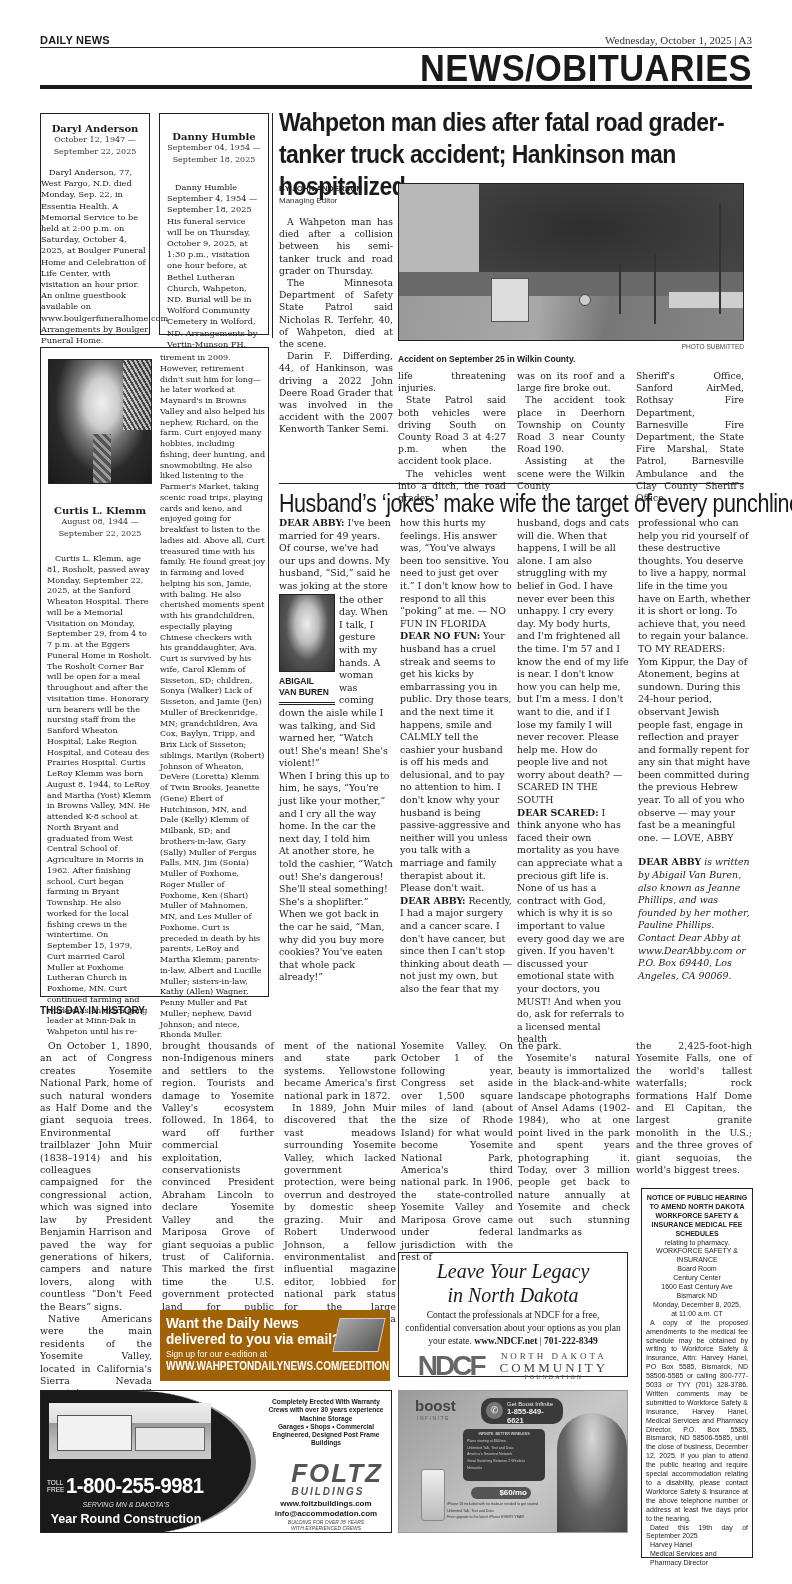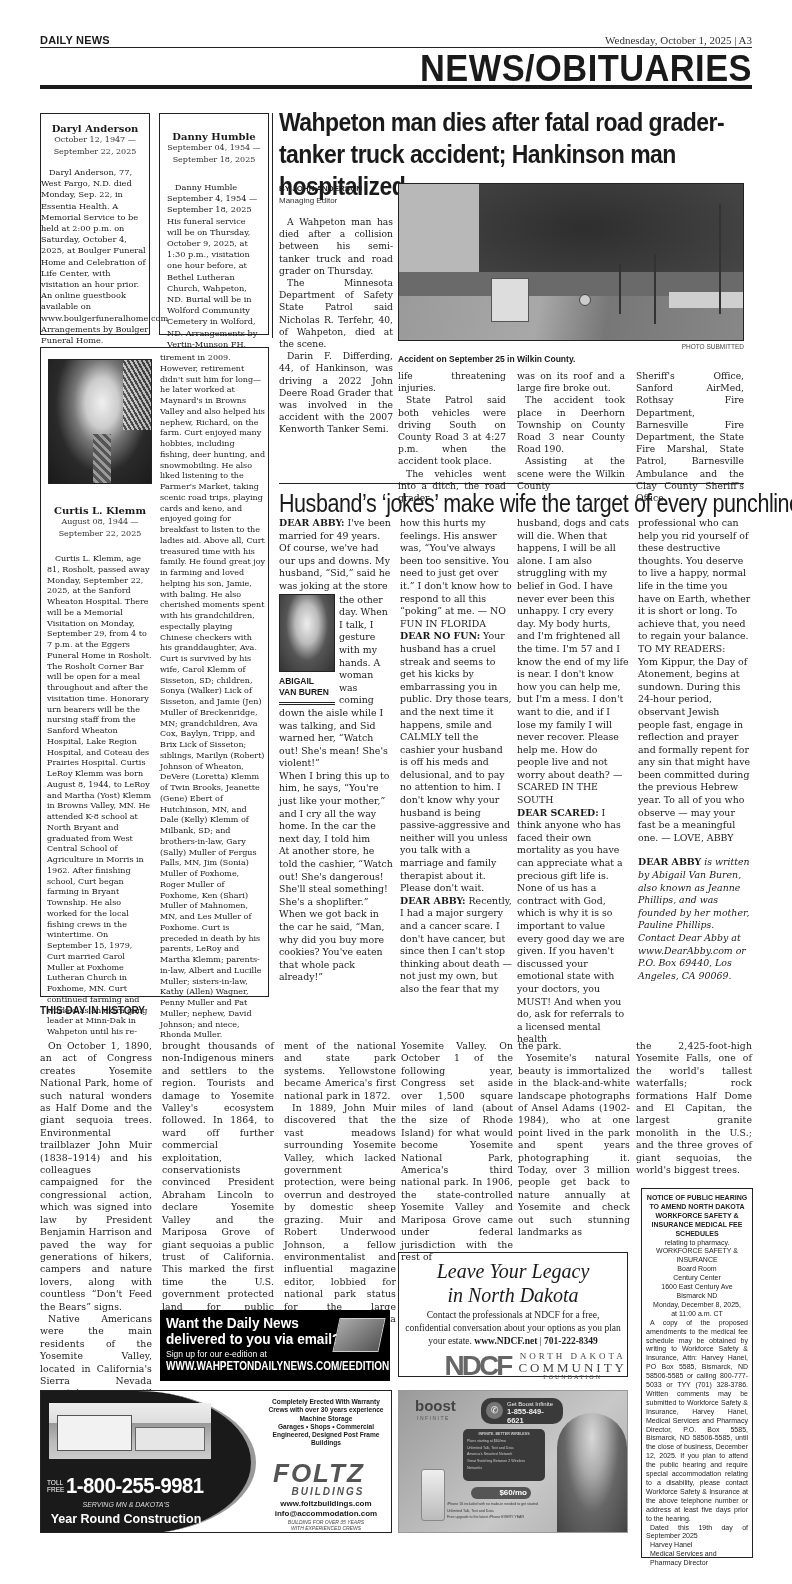--- a/index.html
+++ b/index.html
@@ -36,21 +36,21 @@
   .abby-col b { font-weight: bold; }
   .abby-portrait { background: radial-gradient(ellipse at 50% 38%, #eee 0%, #bbb 30%, #555 55%, #333 100%); border: 1px solid #222; }
   .abby-label { font-family: "Liberation Sans", sans-serif; font-weight: bold; font-size: 8.5px; line-height: 11px; }
 
   
   .hist-head { font-family: "Liberation Sans", sans-serif; font-weight: bold; font-size: 10px; }
   .hist-col { font-size: 9.3px; line-height: 12.4px; text-align: justify; letter-spacing: 0.1px; }
   .hist-col p { text-indent: 8px; }
 
   
-  .ad-email { background: #000000; color: #fff; }
+  .ad-email { background: #a16207; color: #fff; }
   .ad-email .l1 { font-family: "Liberation Sans", sans-serif; font-weight: bold; font-size: 15.5px; line-height: 16px; transform: scaleX(0.88); transform-origin: left top; white-space: nowrap; }
   .ad-email .l3 { font-family: "Liberation Sans", sans-serif; font-size: 9.5px; transform: scaleX(0.9); transform-origin: left top; white-space: nowrap; }
   .ad-email .l4 { font-family: "Liberation Sans", sans-serif; font-weight: bold; font-size: 12.5px; transform: scaleX(0.8); transform-origin: left top; white-space: nowrap; }
 
   .ad-ndcf { border: 1px solid #222; text-align: center; }
   .ad-ndcf .tag { font-family: "Liberation Serif", serif; font-style: italic; font-size: 20px; line-height: 24px; }
   .ad-ndcf .body { font-family: "Liberation Serif", serif; font-size: 9.5px; line-height: 13px; }
   .ad-ndcf .body b { font-weight: bold; }
 
   .notice { border: 1px solid #222; font-family: "Liberation Sans", sans-serif; font-size: 7px; line-height: 8.9px; color: #222; }
@@ -216,21 +216,21 @@
   <div style="position:absolute; right:8px; top:8px; width:46px; height:34px; background:linear-gradient(135deg,#aaa,#555); transform:skewX(-12deg); border:1px solid #ccc;"></div>
 </div>
 
 <div class="abs ad-ndcf" style="left:398px; top:1252px; width:230px; height:125px; padding-top:6px;">
   <div class="tag">Leave Your Legacy</div>
   <div class="tag">in North Dakota</div>
   <div class="body" style="padding:2px 6px 0;">
     <span>Contact the professionals at NDCF for a free, confidential conversation about your options as you plan your estate.</span>
     <b>www.NDCF.net</b> | <b>701-222-8349</b>
   </div>
-  <div style="display:flex; align-items:center; justify-content:flex-end; margin-top:3px; gap:8px;">
+  <div style="display:flex; align-items:center; justify-content:center; margin-top:3px; gap:16px;">
     <div style="font-family:'Liberation Sans', sans-serif; font-weight:bold; font-size:28px; letter-spacing:-3px; color:#666; line-height:28px;">NDCF</div>
     <div style="text-align:center; font-family:'Liberation Serif', serif; color:#444;">
       <div style="font-size:9px; letter-spacing:3px;">NORTH DAKOTA</div>
       <div style="font-size:13px; letter-spacing:3px; line-height:13px;">COMMUNITY</div>
       <div style="font-size:6px; letter-spacing:2px;">FOUNDATION</div>
     </div>
   </div>
 </div>
 
 <div class="abs notice" style="left:641px; top:1188px; width:112px; height:370px; padding:5px 4px;">
@@ -266,21 +266,21 @@
   <div style="position:absolute; left:0; width:170px; top:110px; color:#ddd; font-family:'Liberation Sans', sans-serif; font-style:italic; font-size:7px; text-align:center;">SERVING MN &amp; DAKOTA'S</div>
   <div style="position:absolute; left:0; width:170px; top:121px; color:#fff; font-family:'Liberation Sans', sans-serif; font-weight:bold; font-size:12.5px; text-align:center;">Year Round Construction</div>
 
   <div style="position:absolute; left:218px; top:7px; width:134px; text-align:center; font-family:'Liberation Sans', sans-serif; font-weight:bold; font-size:6.6px; line-height:8.3px;">
     <div>Completely Erected With Warranty</div>
     <div>Crews with over 30 years experience</div>
     <div>Machine Storage</div>
     <div>Garages • Shops • Commercial</div>
     <div>Engineered, Designed Post Frame Buildings</div>
   </div>
-  <div style="position:absolute; left:232px; top:70px; width:110px; text-align:left; font-family:'Liberation Sans', sans-serif; font-style:italic; font-weight:bold; font-size:26px; color:#555; letter-spacing:2px; line-height:24px;">FOLTZ</div>
+  <div style="position:absolute; left:232px; top:70px; width:110px; text-align:right; font-family:'Liberation Sans', sans-serif; font-style:italic; font-weight:bold; font-size:26px; color:#555; letter-spacing:2px; line-height:24px;">FOLTZ</div>
   <div style="position:absolute; left:232px; top:95px; width:110px; text-align:center; font-family:'Liberation Sans', sans-serif; font-style:italic; font-weight:bold; font-size:10px; color:#555; letter-spacing:2px;">BUILDINGS</div>
   <div style="position:absolute; left:218px; top:108px; width:134px; text-align:center; font-family:'Liberation Sans', sans-serif; font-weight:bold; font-size:8px; line-height:9.5px;">
     <div>www.foltzbuildings.com</div>
     <div>info@accommodation.com</div>
   </div>
   <div style="position:absolute; left:218px; top:128px; width:134px; text-align:center; font-family:'Liberation Sans', sans-serif; font-style:italic; font-size:5px; line-height:6px; color:#444;">
     <div>BUILDING FOR OVER 35 YEARS</div>
     <div>WITH EXPERIENCED CREWS</div>
   </div>
 </div>

